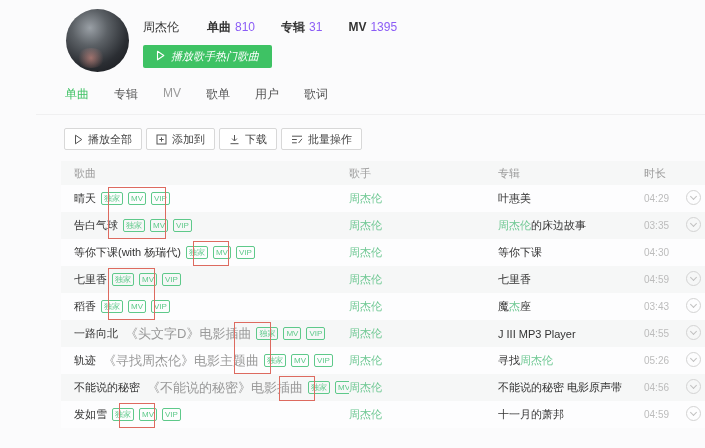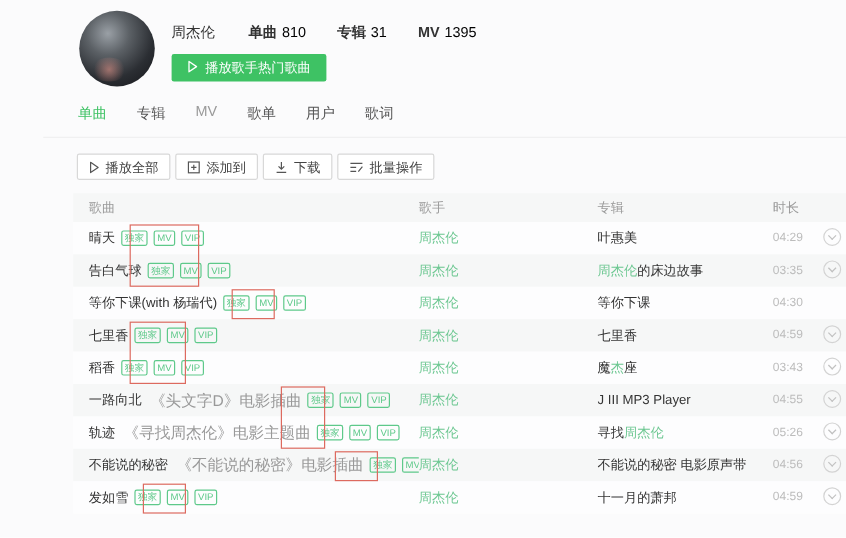--- a/index.html
+++ b/index.html
@@ -15,25 +15,25 @@
     background:radial-gradient(circle at 38% 30%, #9aa0a6 0%, #5c6166 30%, #2b2e33 64%, #141519 100%);
   }
   .avatar::after {
     content:''; position:absolute; left:16%; bottom:6%; width:30px; height:20px; border-radius:50%;
     background:radial-gradient(circle, rgba(212,140,130,.65), rgba(212,140,130,0) 70%);
   }
   .header-info { margin-left:14px; padding-top:10px; }
   .artist-line { display:flex; align-items:baseline; font-size:12px; color:#333; }
   .artist-name { margin-right:28px; }
   .stat { margin-right:26px; font-weight:bold; }
-  .stat .val { font-weight:normal; color:#000000; margin-left:4px; }
+  .stat .val { font-weight:normal; color:#8b5cf6; margin-left:4px; }
   .play-btn {
     margin-top:9px; display:inline-flex; align-items:center; gap:6px; cursor:pointer;
     background:var(--accent,#3ec264); color:#fff; font-size:11px; height:23px; padding:0 13px;
-    border:none; border-radius:2px; font-family:inherit;
+    border:none; border-radius:2px; font-family:inherit;font-style:italic;
   }
   
   .tabs { display:flex; gap:25px; padding:14px 0 11px 29px; border-bottom:1px solid #f0f0f1; font-size:12px; color:#555; }
   .tab { cursor:pointer; }
   .tab.active { color:var(--accent,#3ec264); }
   .tab.muted { color:#9a9a9a; }
   
   .toolbar { display:flex; gap:4px; padding:13px 0 0 28px; }
   .tbtn {
     display:inline-flex; align-items:center; gap:5px; height:22px; padding:0 9px; cursor:pointer;

